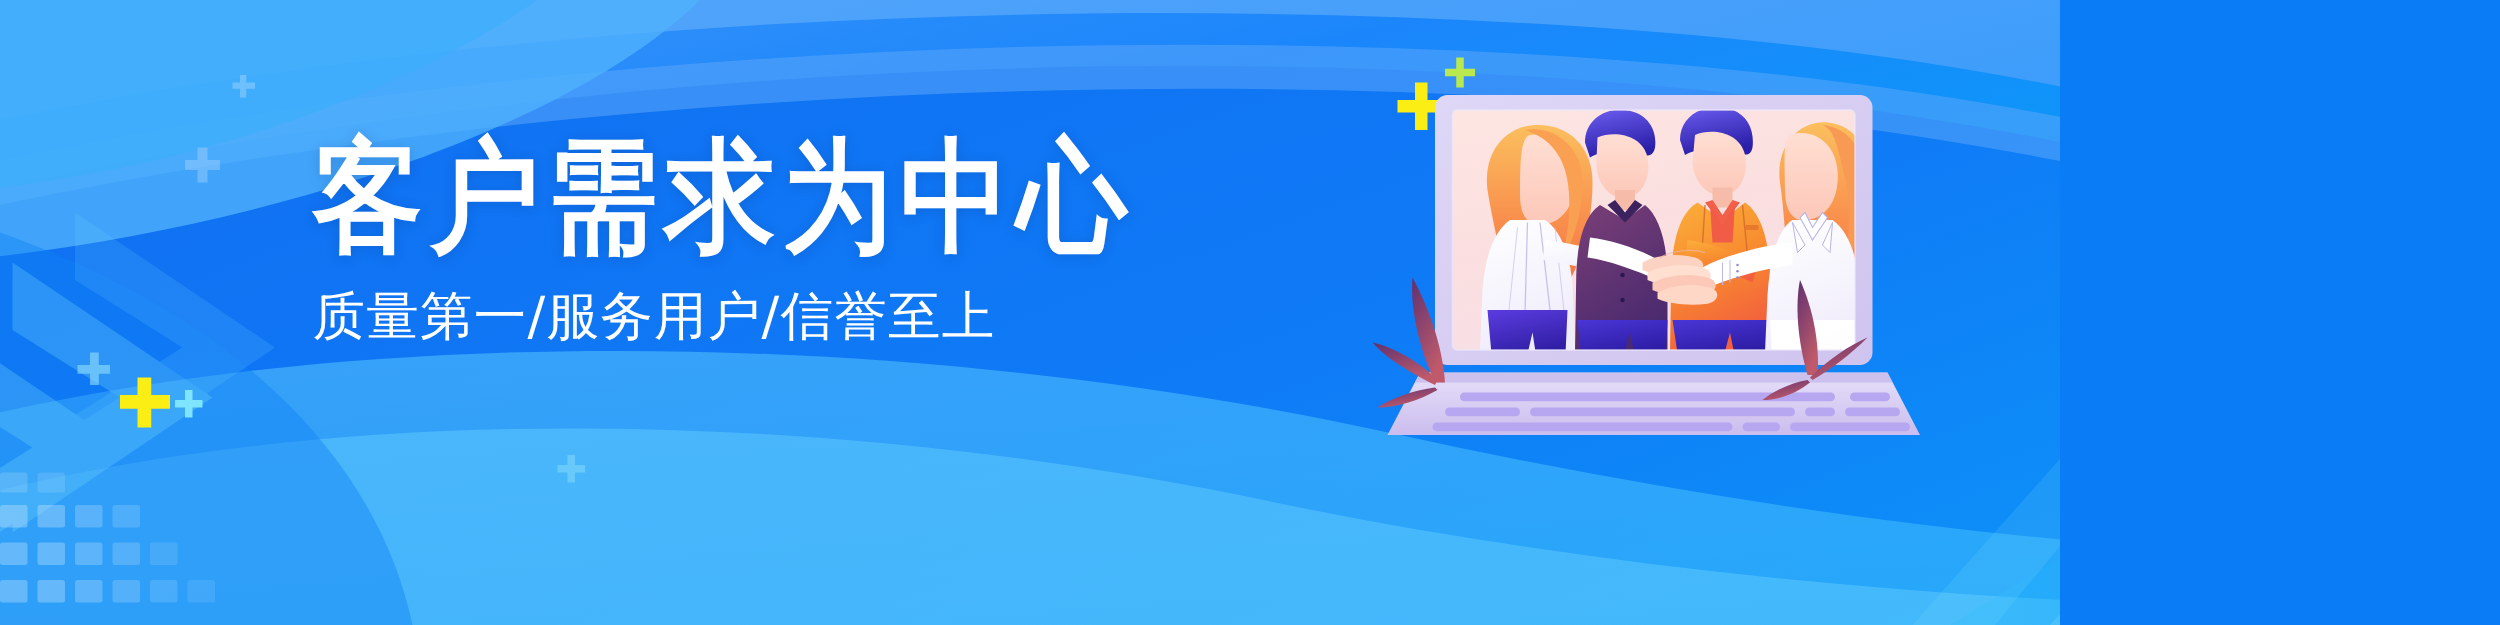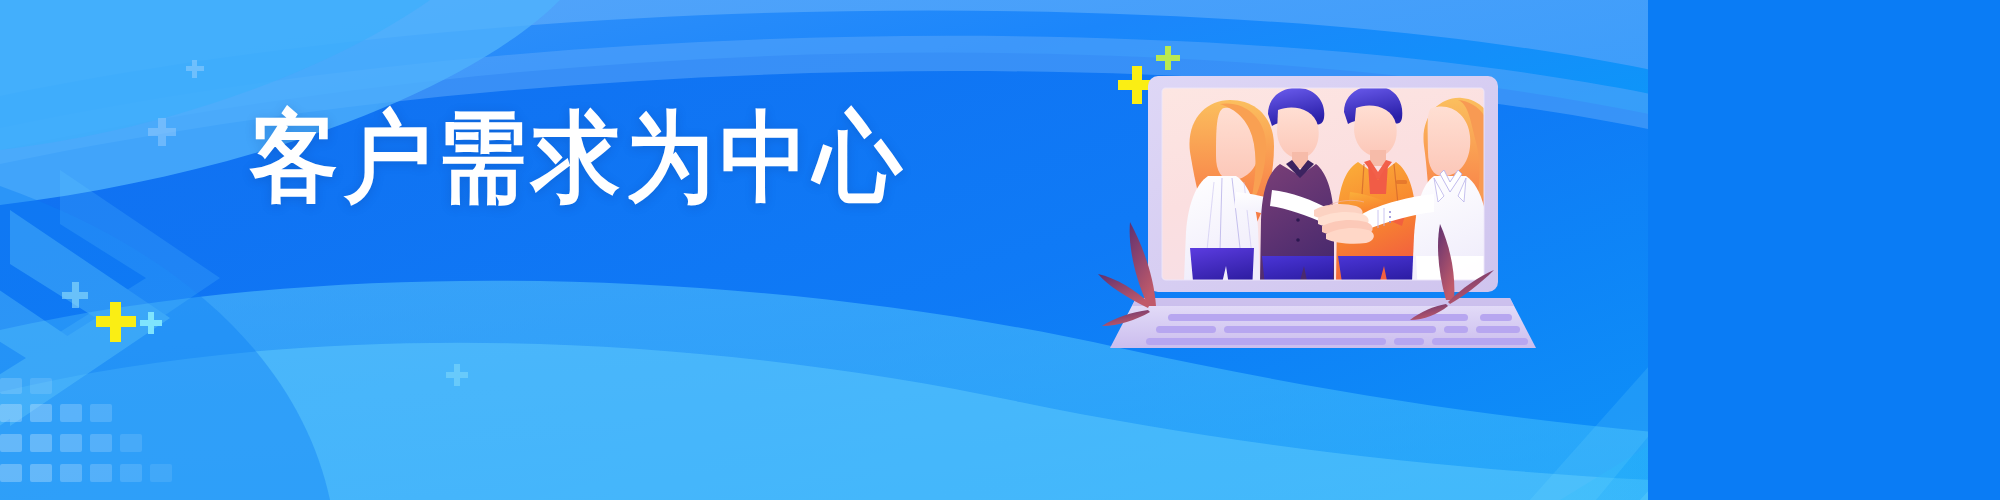--- a/index.html
+++ b/index.html
@@ -201,20 +201,21 @@
       </g>
       <g opacity="0.45">
         <rect x="446" y="372" width="22" height="6" fill="#8fe4fd"></rect>
         <rect x="454" y="364" width="6" height="22" fill="#8fe4fd"></rect>
       </g>
     </svg>
   </div>
 
   <div id="text-block">
     <div id="headline">客户需求为中心</div>
+    <div id="subhead">质量第一/服务用户/信誉至上</div>
   </div>
 
   <div id="laptop">
     <svg viewBox="0 0 420 300" preserveAspectRatio="xMidYMid meet">
       <defs>
         <linearGradient id="screenBg" x1="0" y1="0" x2="0.4" y2="1">
           <stop offset="0%" stop-color="#fde6e2"></stop>
           <stop offset="55%" stop-color="#fbdfe0"></stop>
           <stop offset="100%" stop-color="#f7dfe6"></stop>
         </linearGradient>

